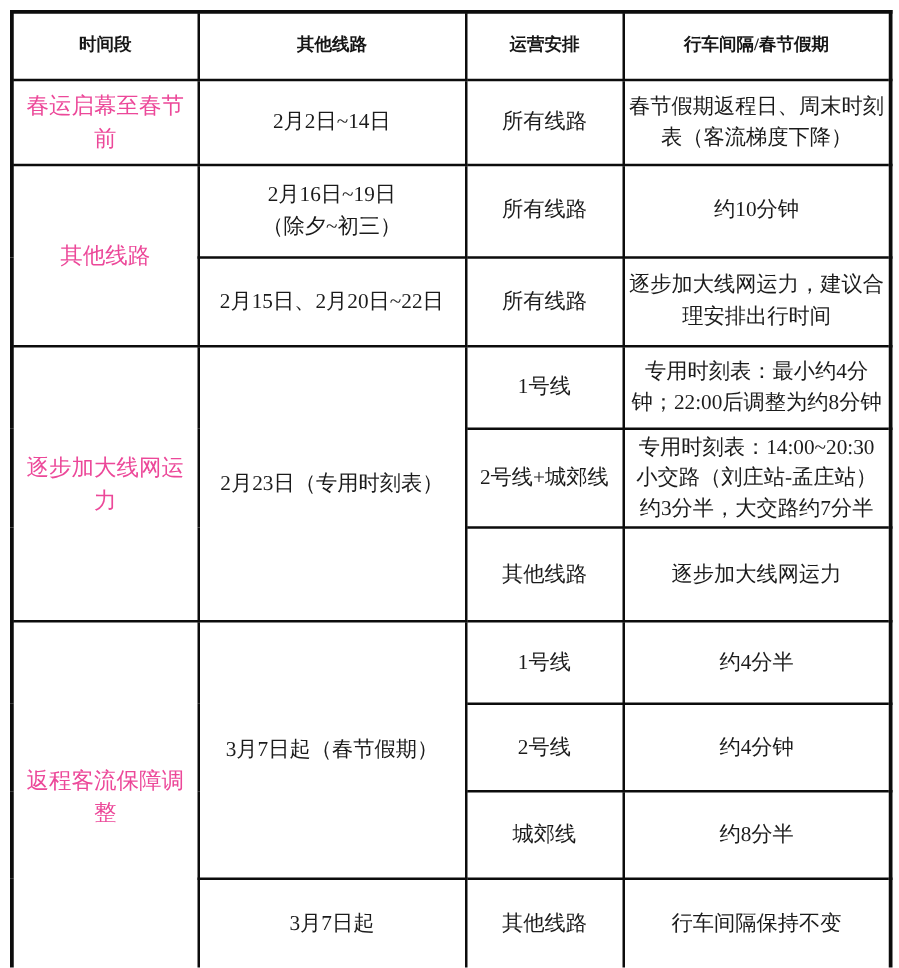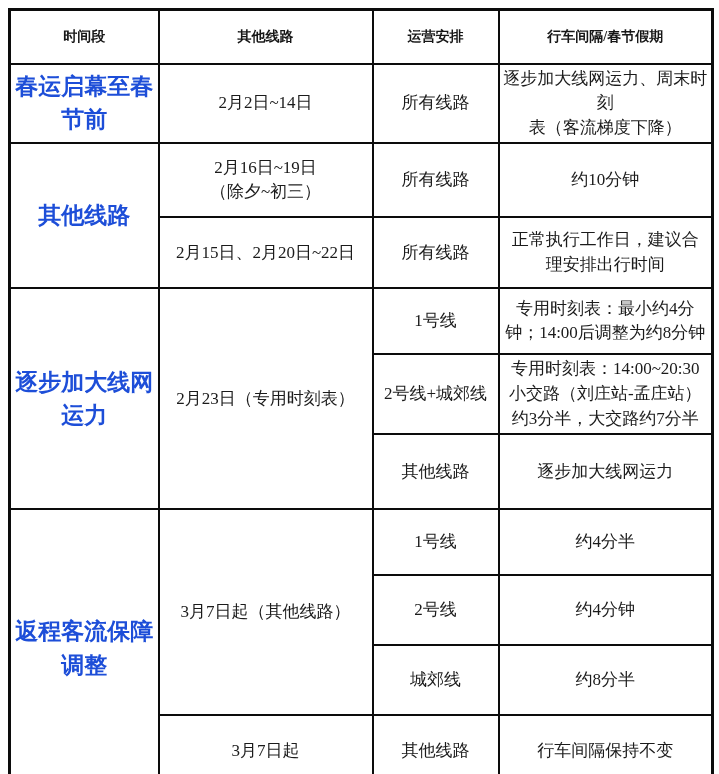--- a/index.html
+++ b/index.html
@@ -33,23 +33,23 @@
     white-space: pre-line;
     line-height: 1.45;
     overflow: hidden;
   }
   th.hdr {
     font-size: 14px;
     font-weight: bold;
     color: #161616;
   }
   td.period {
-    font-size: 23px;
-    font-weight: bold;
-    color: #1d4ed8;
+    font-size: 18px;
+    font-weight: normal;
+    color: #ec4899;
   }
   td.date, td.lines, td.arr {
     font-size: 17px;
     font-weight: normal;
   }
 </style>
 </head>
 <body>
 
 <div class="page">
@@ -67,59 +67,59 @@
         <th class="hdr">运营安排</th>
         <th class="hdr">行车间隔/春节假期</th>
       </tr>
     </thead>
     <tbody>
 
       <tr style="height:68px">
         <td class="period">春运启幕至春节前</td>
         <td class="date">2月2日~14日</td>
         <td class="lines">所有线路</td>
-        <td class="arr">逐步加大线网运力、周末时刻
+        <td class="arr">春节假期返程日、周末时刻
 表（客流梯度下降）</td>
       </tr>
 
       <tr style="height:74px">
         <td class="period" rowspan="2">其他线路</td>
         <td class="date">2月16日~19日
 （除夕~初三）</td>
         <td class="lines">所有线路</td>
         <td class="arr">约10分钟</td>
       </tr>
       <tr style="height:71px">
         <td class="date">2月15日、2月20日~22日</td>
         <td class="lines">所有线路</td>
-        <td class="arr">正常执行工作日，建议合
+        <td class="arr">逐步加大线网运力，建议合
 理安排出行时间</td>
       </tr>
 
       <tr style="height:66px">
         <td class="period" rowspan="3">逐步加大线网运力</td>
         <td class="date" rowspan="3">2月23日（专用时刻表）</td>
         <td class="lines">1号线</td>
         <td class="arr">专用时刻表：最小约4分
-钟；14:00后调整为约8分钟</td>
+钟；22:00后调整为约8分钟</td>
       </tr>
       <tr style="height:71px">
         <td class="lines">2号线+城郊线</td>
         <td class="arr">专用时刻表：14:00~20:30
 小交路（刘庄站-孟庄站）
 约3分半，大交路约7分半</td>
       </tr>
       <tr style="height:75px">
         <td class="lines">其他线路</td>
         <td class="arr">逐步加大线网运力</td>
       </tr>
 
       <tr style="height:66px">
         <td class="period" rowspan="4">返程客流保障调整</td>
-        <td class="date" rowspan="3">3月7日起（其他线路）</td>
+        <td class="date" rowspan="3">3月7日起（春节假期）</td>
         <td class="lines">1号线</td>
         <td class="arr">约4分半</td>
       </tr>
       <tr style="height:70px">
         <td class="lines">2号线</td>
         <td class="arr">约4分钟</td>
       </tr>
       <tr style="height:70px">
         <td class="lines">城郊线</td>
         <td class="arr">约8分半</td>

